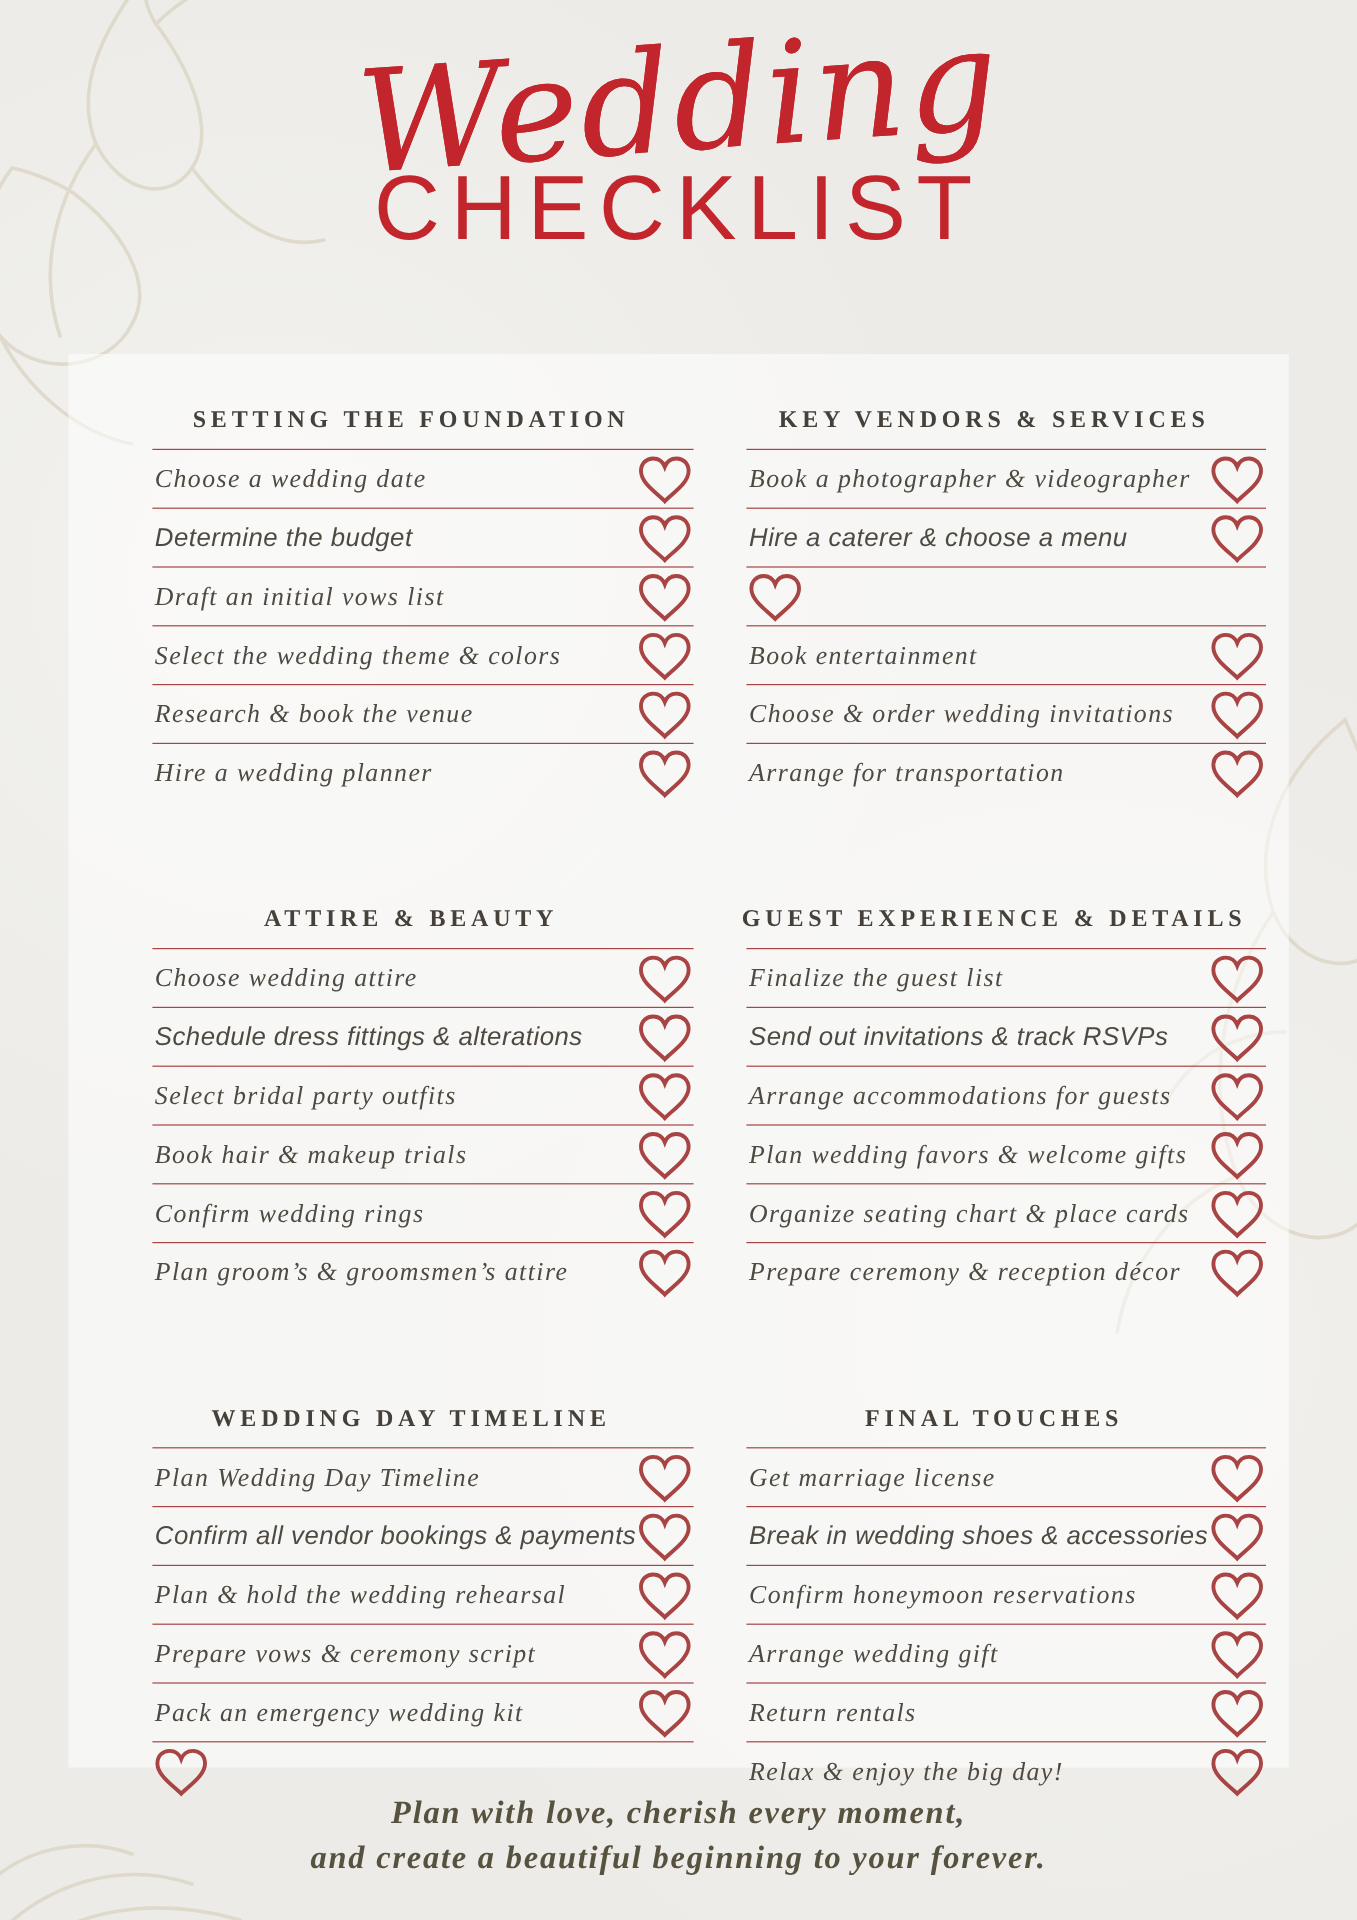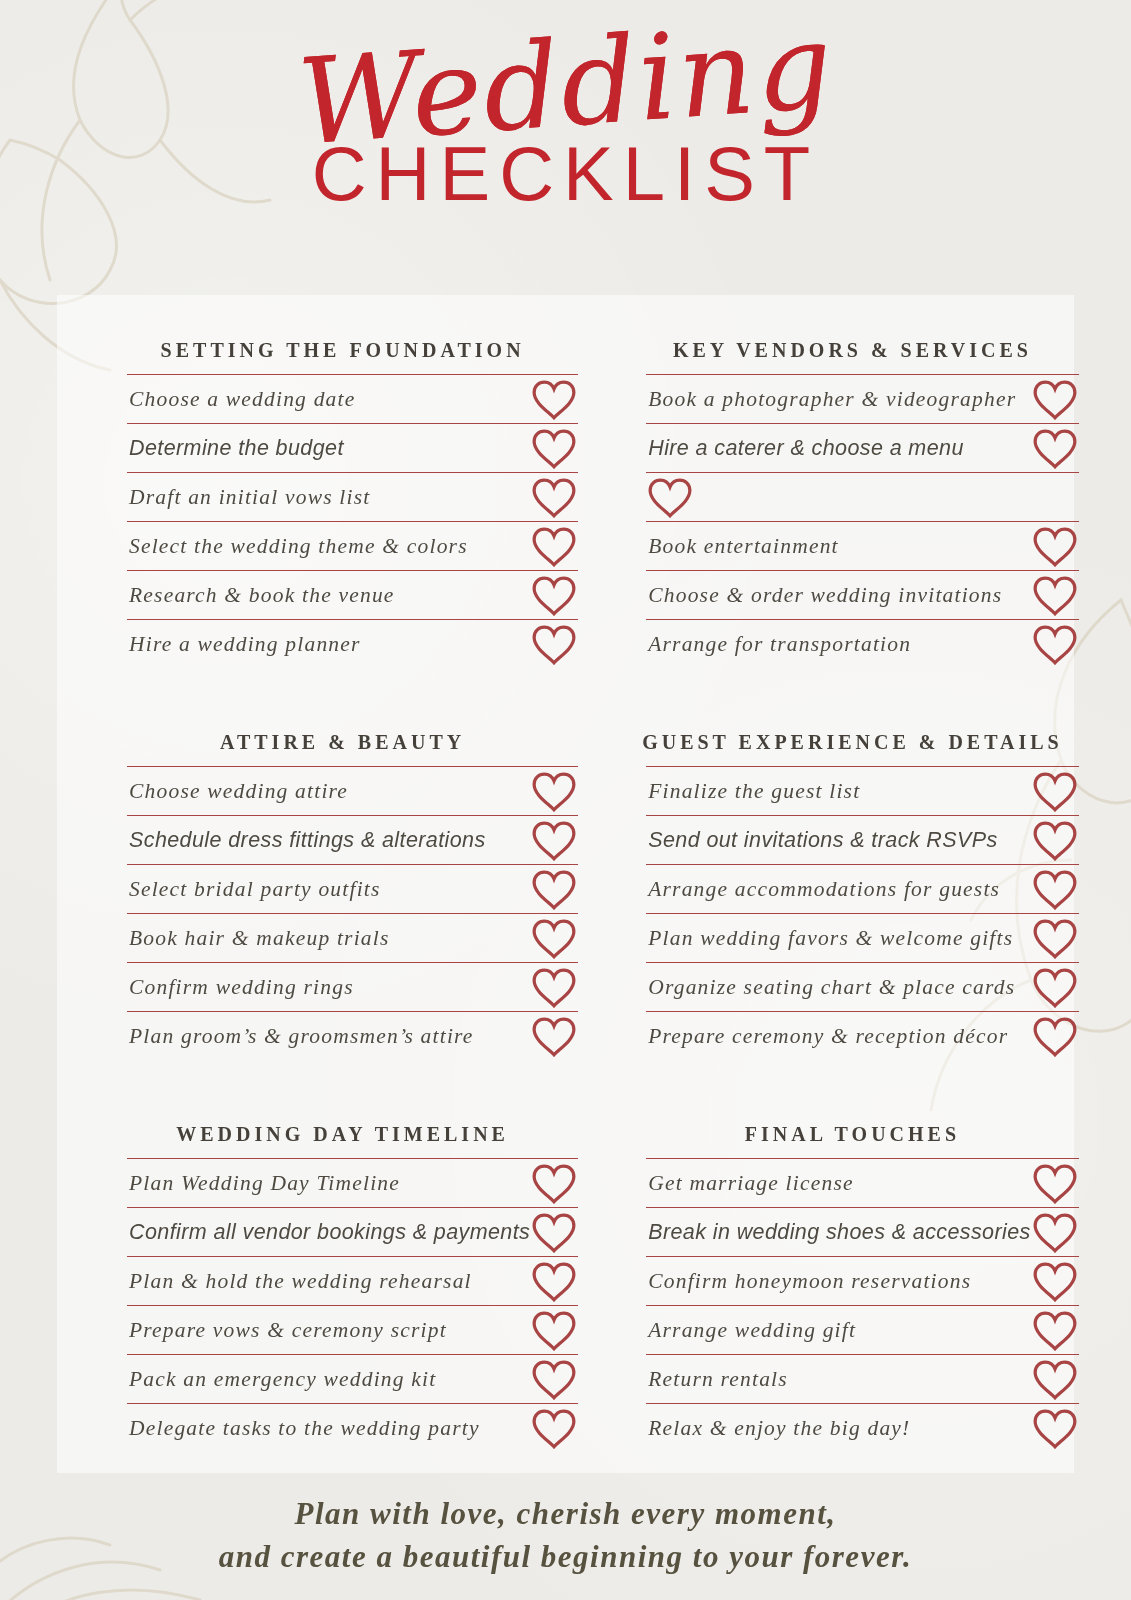--- a/index.html
+++ b/index.html
@@ -60,20 +60,21 @@
     left:57px;top:295px;
     width:1017px;height:1178px;
     background:var(--panel);
     padding:30px 50px 20px 50px;
   }
   .grid{
     display:grid;
     grid-template-columns:1fr 1fr;
     column-gap:48px;
     row-gap:0;
+    gap:24px;
   }
   .section{margin-bottom:49px;}
   .section-title{
     font-family:"Liberation Serif",serif;
     font-weight:700;
     font-size:20px;
     letter-spacing:4px;
     color:var(--heading);
     text-align:center;
     text-transform:uppercase;
@@ -108,21 +109,21 @@
   .heart svg{display:block;}
   .heart path{fill:none;stroke:var(--rule);stroke-width:1.7;}
 
   .footer{
     position:absolute;
     left:0;top:1492px;width:100%;
     text-align:center;
     font-family:"Liberation Serif",serif;
     font-weight:700;
     font-style:italic;
-    font-size:31px;
+    font-size:27px;
     color:var(--footer);
     letter-spacing:1.5px;
     line-height:1.4;
   }
 </style>
 </head>
 <body>
 
 <div class="paper"></div>
 
@@ -407,21 +408,20 @@
           </div>
           <div class="row">
             <span class="task-label serif">Pack an emergency wedding kit</span>
             <span class="heart">
               <svg width="46" height="42" viewBox="0 0 24 22">
                 <path d="M12 20.3 C 9.2 17.2 1.6 12.6 1.6 7.1 C 1.6 3.6 4.1 1.6 6.9 1.6 C 9.3 1.6 11.2 3.1 12 5.2 C 12.8 3.1 14.7 1.6 17.1 1.6 C 19.9 1.6 22.4 3.6 22.4 7.1 C 22.4 12.6 14.8 17.2 12 20.3 Z"></path>
               </svg>
             </span>
           </div>
           <div class="row">
-            <span class="task-label serif">Delegate tasks to the wedding party</span>
             <span class="heart">
               <svg width="46" height="42" viewBox="0 0 24 22">
                 <path d="M12 20.3 C 9.2 17.2 1.6 12.6 1.6 7.1 C 1.6 3.6 4.1 1.6 6.9 1.6 C 9.3 1.6 11.2 3.1 12 5.2 C 12.8 3.1 14.7 1.6 17.1 1.6 C 19.9 1.6 22.4 3.6 22.4 7.1 C 22.4 12.6 14.8 17.2 12 20.3 Z"></path>
               </svg>
             </span>
           </div>
         </div>
       </section>
       <section class="section">
         <h2 class="section-title">FINAL TOUCHES</h2>

